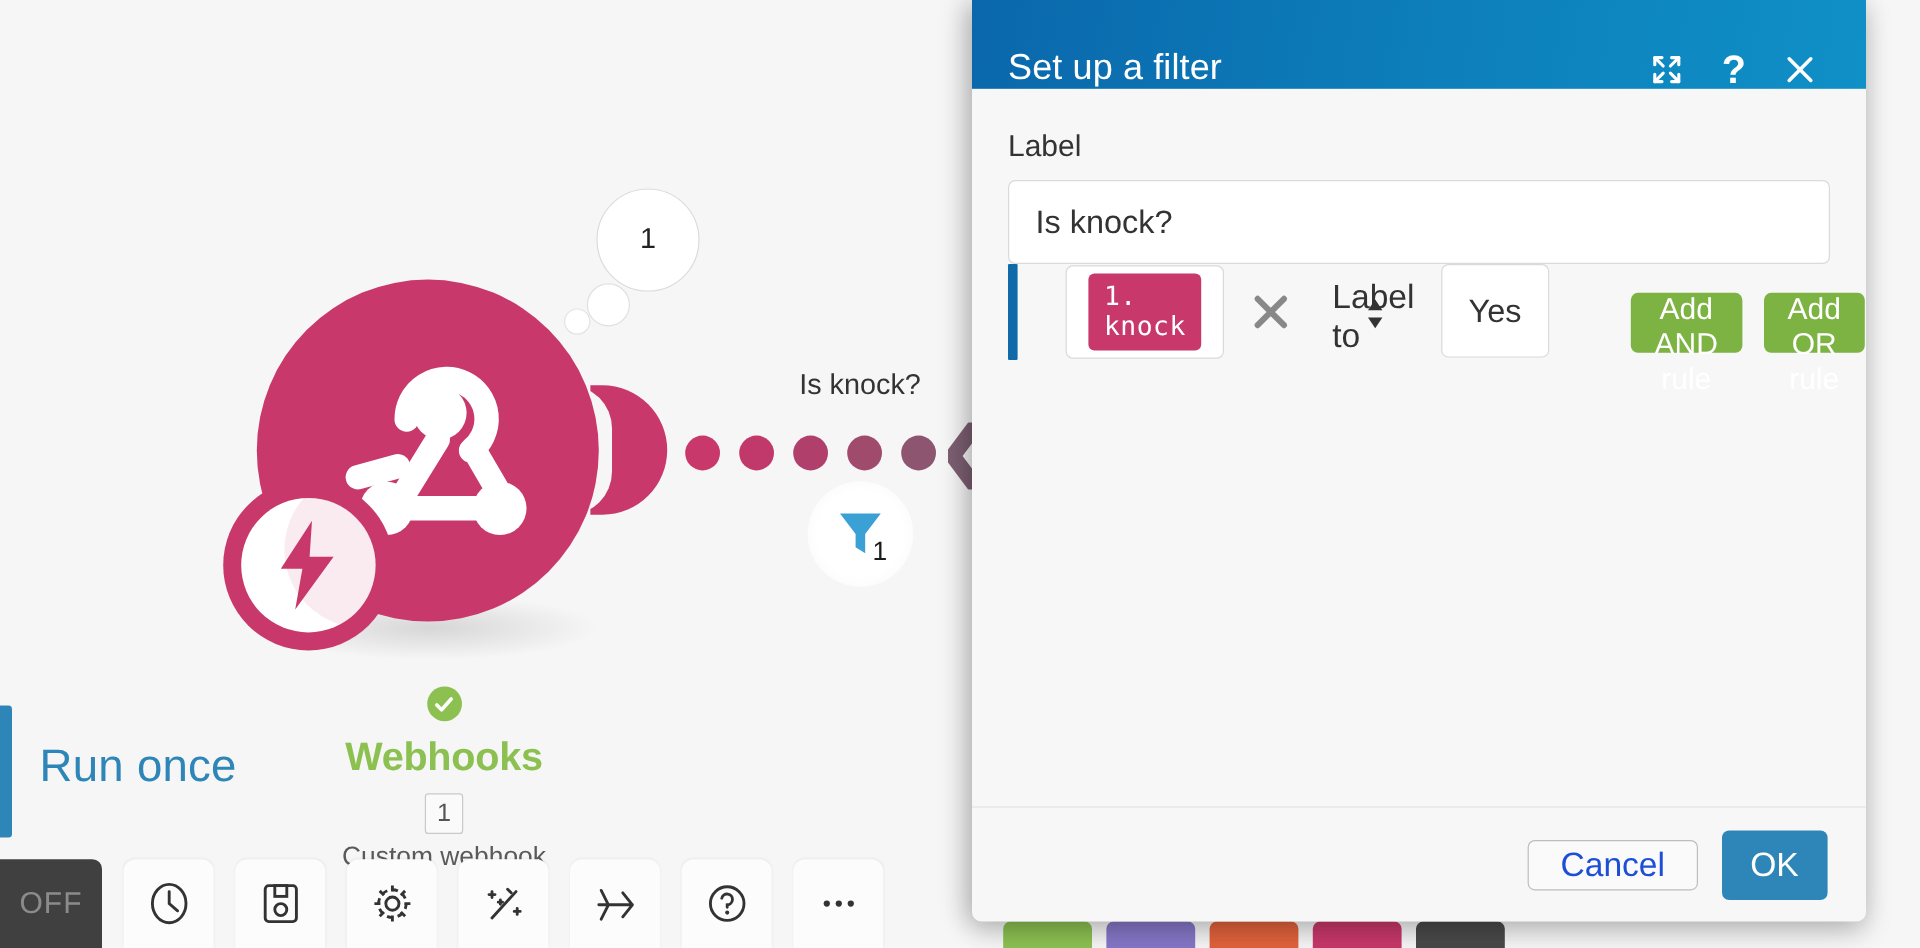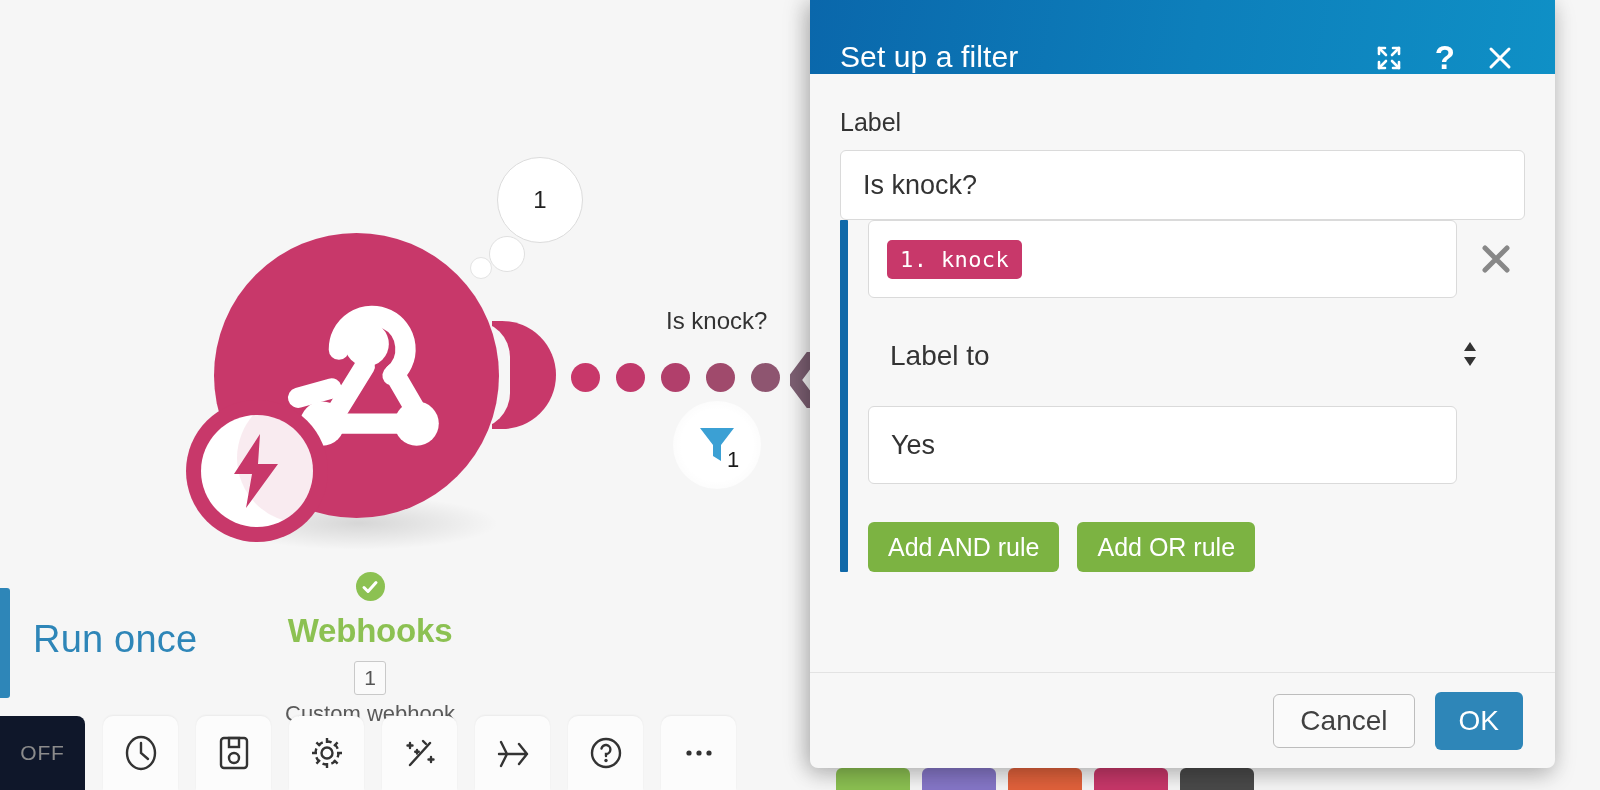--- a/index.html
+++ b/index.html
@@ -144,24 +144,24 @@
   .chev { position: absolute; left: 790px; top: 352px; }
 
   
   .toolbar {
     position: absolute; left: 0; bottom: 0;
     height: 74px; display: flex; align-items: flex-end; gap: 18px;
     padding-left: 0;
   }
   .tb-off {
     width: 85px; height: 74px;
-    background: #0f172a; color: #8b8b8b;
+    background: #404040; color: #8b8b8b;
     border-radius: 0 8px 0 0;
     display: flex; align-items: center; justify-content: center;
-    font-size: 21px; letter-spacing: .8px;
+    font-size: 25px; letter-spacing: .8px;
   }
   .tb-btn {
     width: 75px; height: 74px;
     background: #fcfcfc; border-radius: 10px 10px 0 0;
     display: flex; align-items: center; justify-content: center;
     box-shadow: 0 -1px 2px rgba(0,0,0,.05);
   }
 
   
   .app-strip {
@@ -203,21 +203,21 @@
     width: 100%; height: 70px;
     background: #fff; border: 1.5px solid #dadada; border-radius: 6px;
     display: flex; align-items: center; padding: 0 22px;
     font-size: 27px; color: #333;
   }
 
   .cond-label { font-size: 25px; color: #333; margin: 30px 0 14px 0; }
 
   .cond-group { display: flex; align-items: stretch; gap: 0; }
   .cond-bar { width: 8px; background: #1069a9; flex: none; border-radius: 1px; }
-  .cond-fields { flex: 1; padding-left: 20px; display: flex; flex-direction: column; gap: 14px; }
+  .cond-fields { flex: 1; padding-left: 40px; display: flex; flex-direction: row; }
 
   .cond-row-1 { display: flex; align-items: center; gap: 0; }
   .token-box {
     flex: 1; height: 78px;
     background: #fff; border: 1.5px solid #dadada; border-radius: 6px;
     display: flex; align-items: center; padding: 0 18px;
   }
   .token {
     background: #c8386a; color: #fff;
     border-radius: 5px; padding: 7px 13px;
@@ -254,23 +254,23 @@
     font-size: 25px; font-family: inherit; cursor: pointer;
   }
 
   .dlg-footer {
     flex: none; height: 96px;
     border-top: 1px solid #e3e3e3;
     display: flex; align-items: center; justify-content: flex-end;
     gap: 20px; padding: 0 32px;
   }
   .btn-cancel {
-    background: #fafafa; color: #404040;
+    background: #fafafa; color: #1d4ed8;
     border: 1.5px solid #bdbdbd; border-radius: 6px;
-    height: 54px; padding: 0 26px;
+    height: 42px; padding: 0 26px;
     font-size: 28px; font-family: inherit; cursor: pointer;
   }
   .btn-ok {
     background: #2e86b8; color: #fff;
     border: none; border-radius: 6px;
     height: 58px; padding: 0 24px;
     font-size: 28px; font-family: inherit; cursor: pointer;
   }
 </style>
 </head>

